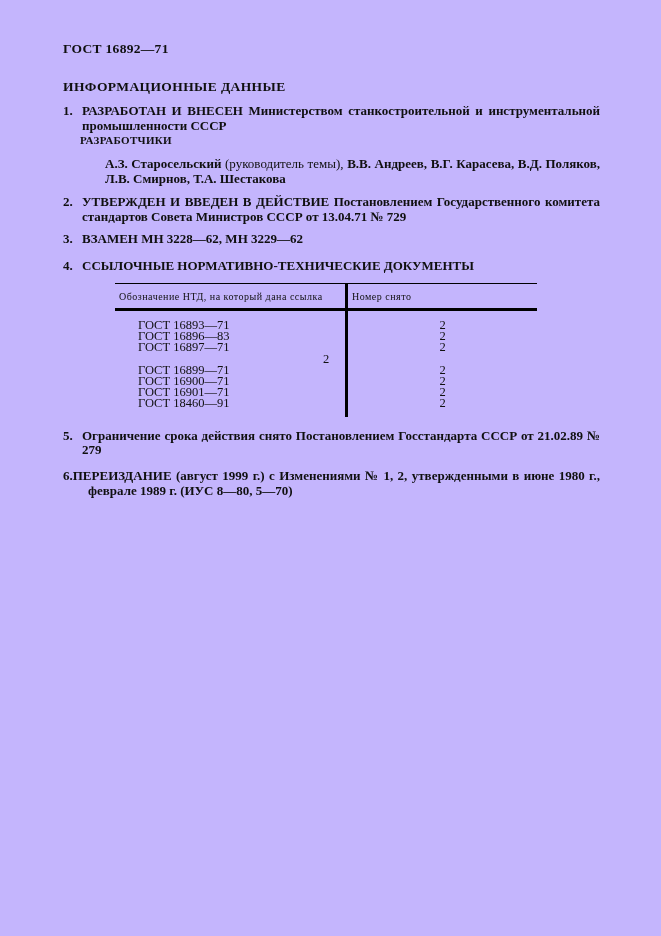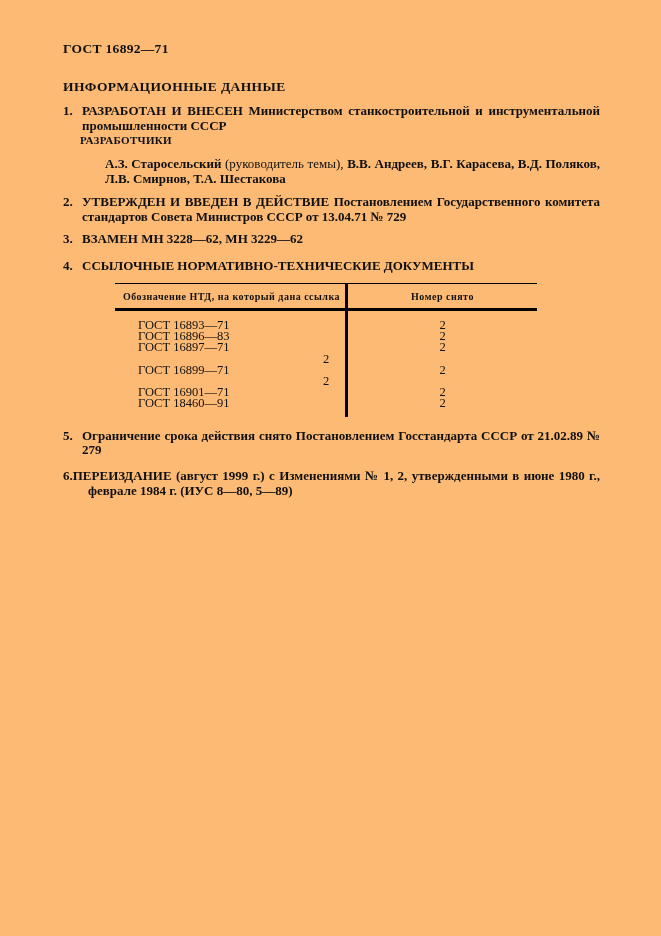--- a/index.html
+++ b/index.html
@@ -5,21 +5,21 @@
   html, body {
     margin: 0;
     padding: 0;
     background: #ffffff;
   }
   .page {
     position: relative;
     width: 661px;
     height: 936px;
     margin: 0 auto;
-    background: #fdba74;
+    background: #c4b5fd;
     color: #101010;
     font-family: "Liberation Serif", "DejaVu Serif", serif;
     box-sizing: border-box;
     padding: 41px 61px 0 63px;
     overflow: hidden;
   }
   .doc-number {
     font-size: 13.5px;
     font-weight: bold;
     line-height: 15px;
@@ -97,23 +97,23 @@
     background: #000;
   }
   .gt-head {
     display: flex;
     border-bottom: 3px solid #000;
   }
   .gt-c1 { width: 233px; box-sizing: border-box; }
   .gt-c2 { flex: 1; box-sizing: border-box; }
   .gt-h {
     font-size: 10px;
-    font-weight: bold;
+    font-weight: normal;
     line-height: 11px;
-    text-align: center;
+    text-align: left;
     letter-spacing: 0.5px;
     padding: 7px 4px 6px 4px;
   }
   .gt-body { padding: 9px 0 7px 0; }
   .gt-row { display: flex; }
   .gt-cell {
     font-size: 12.5px;
     line-height: 11.2px;
     padding-left: 23px;
     white-space: nowrap;
@@ -181,33 +181,34 @@
         <div class="gt-num">2</div>
       </div>
       <div class="gt-row">
         <div class="gt-num">2</div>
       </div>
       <div class="gt-row">
         <div class="gt-c1 gt-cell">ГОСТ 16899—71</div>
         <div class="gt-num">2</div>
       </div>
       <div class="gt-row">
+        <div class="gt-c1 gt-cell">ГОСТ 16900—71</div>
         <div class="gt-num">2</div>
       </div>
       <div class="gt-row">
         <div class="gt-c1 gt-cell">ГОСТ 16901—71</div>
         <div class="gt-num">2</div>
       </div>
       <div class="gt-row">
         <div class="gt-c1 gt-cell">ГОСТ 18460—91</div>
         <div class="gt-num">2</div>
       </div>
     </div>
   </div>
 
   <div class="item mt-item5">
     <span class="num">5.</span>
     <span>Ограничение срока действия снято Постановлением Госстандарта СССР от 21.02.89 № 279</span>
   </div>
 
-  <div class="item6"><span>6.</span><span>ПЕРЕИЗДАНИЕ (август 1999 г.) с Изменениями № 1, 2, утвержденными в июне 1980 г., феврале 1984 г. (ИУС 8—80, 5—89)</span></div>
+  <div class="item6"><span>6.</span><span>ПЕРЕИЗДАНИЕ (август 1999 г.) с Изменениями № 1, 2, утвержденными в июне 1980 г., феврале 1989 г. (ИУС 8—80, 5—70)</span></div>
 
 </div>
 
 </body></html>

